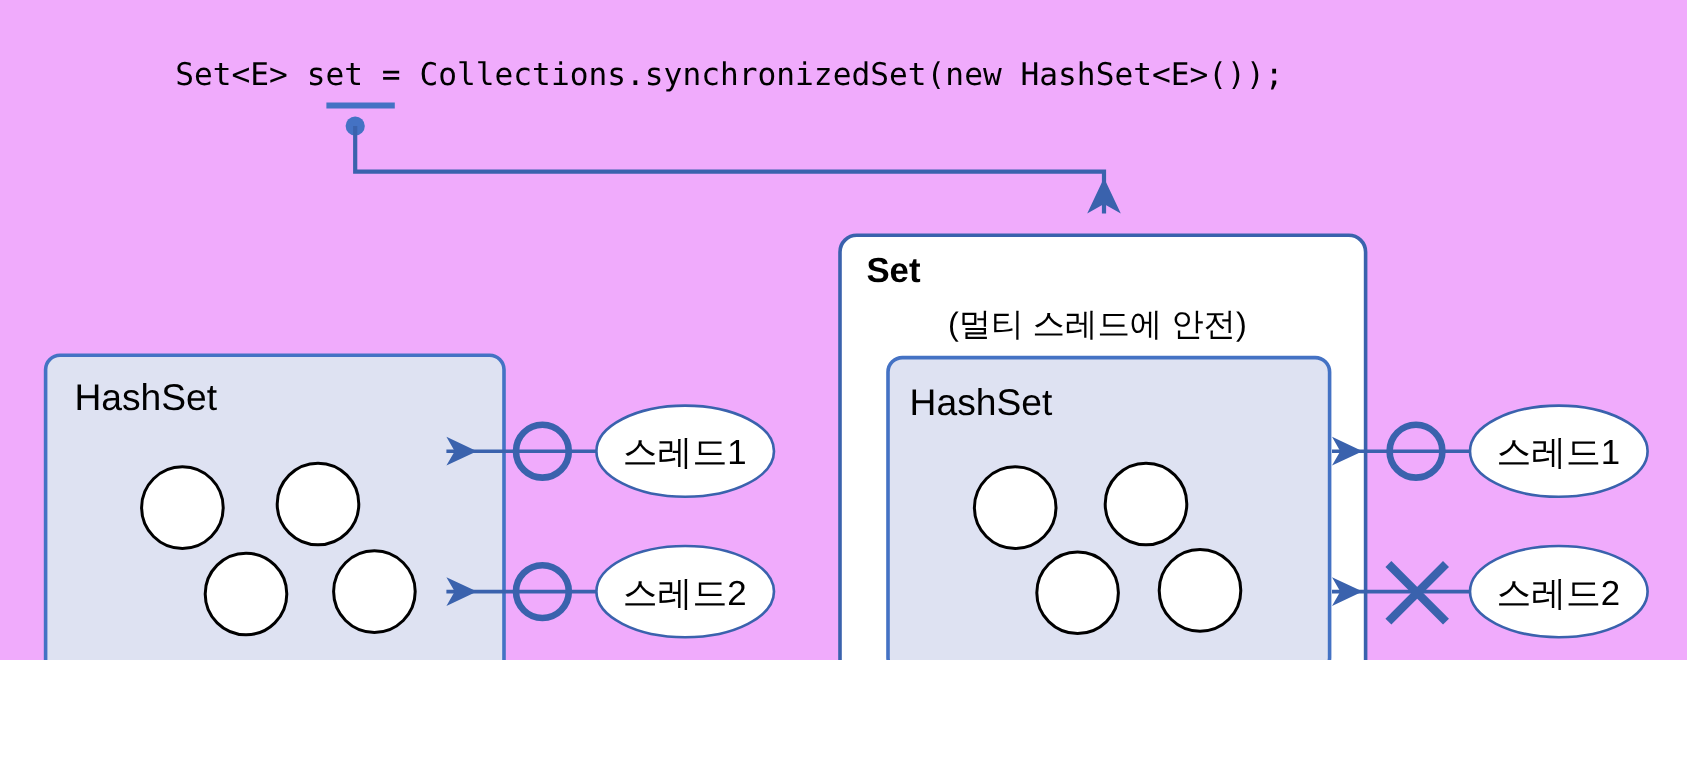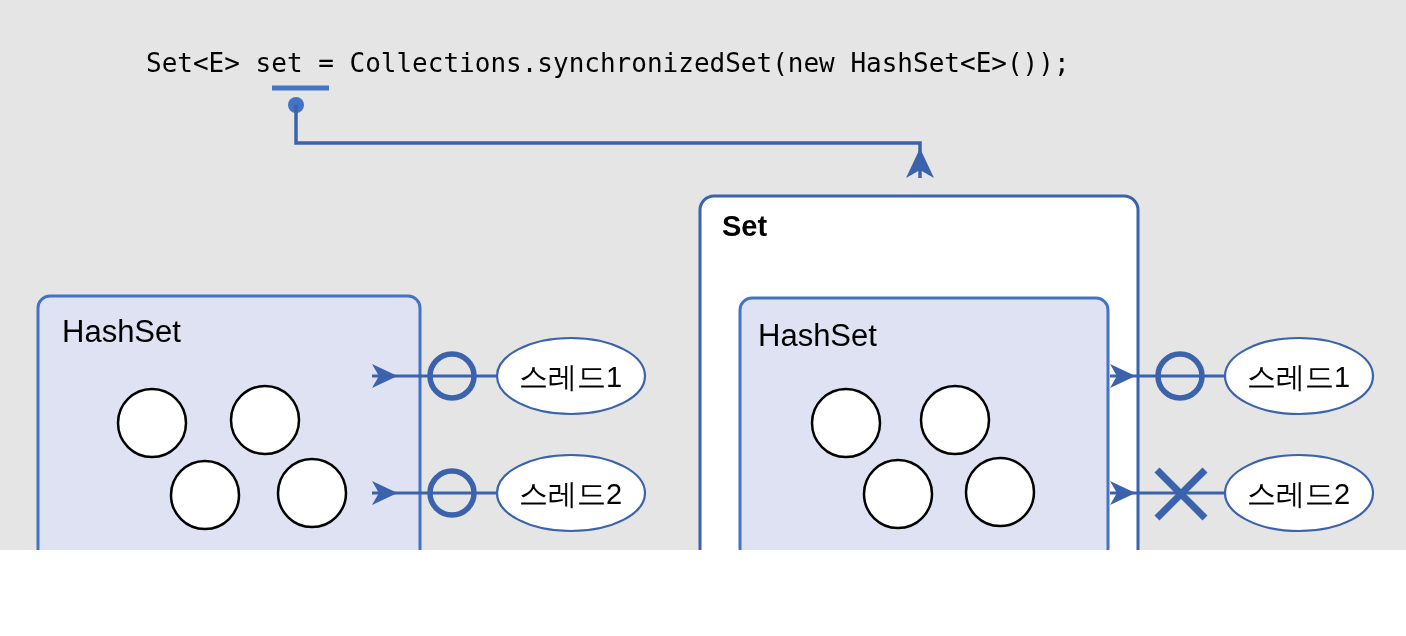--- a/index.html
+++ b/index.html
@@ -7,21 +7,21 @@
     padding: 0;
     background: #ffffff;
   }
   body {
     font-family: "Liberation Sans", sans-serif;
   }
   #stage {
     position: relative;
     width: 1406px;
     height: 550px;
-    background: #e5e5e5;
+    background: #f0abfc;
     overflow: hidden;
   }
   #diagram-svg {
     position: absolute;
     left: 0;
     top: 0;
     width: 1406px;
     height: 636px;
   }
   .code-line {
@@ -175,20 +175,21 @@
     </g>
   </svg>
 
   <div class="code-line"><span>Set&lt;E&gt; </span><span class="code-underline-token">set</span><span> = Collections.synchronizedSet(new HashSet&lt;E&gt;());</span></div>
 
 
   <div class="label-hashset-left">HashSet</div>
 
   <div class="label-set-title">Set</div>
 
+  <div class="label-safe">(멀티 스레드에 안전)</div>
 
   <div class="label-hashset-right">HashSet</div>
 
   <div class="thread-label tl-l1">스레드1</div>
   <div class="thread-label tl-l2">스레드2</div>
   <div class="thread-label tl-r1">스레드1</div>
   <div class="thread-label tl-r2">스레드2</div>
 
 </div>
 

